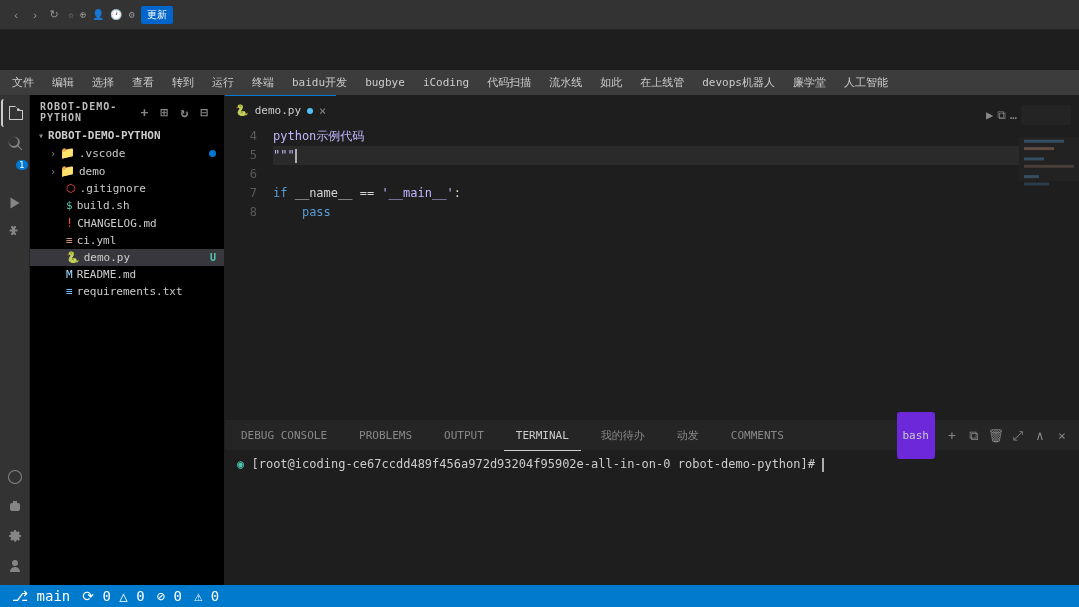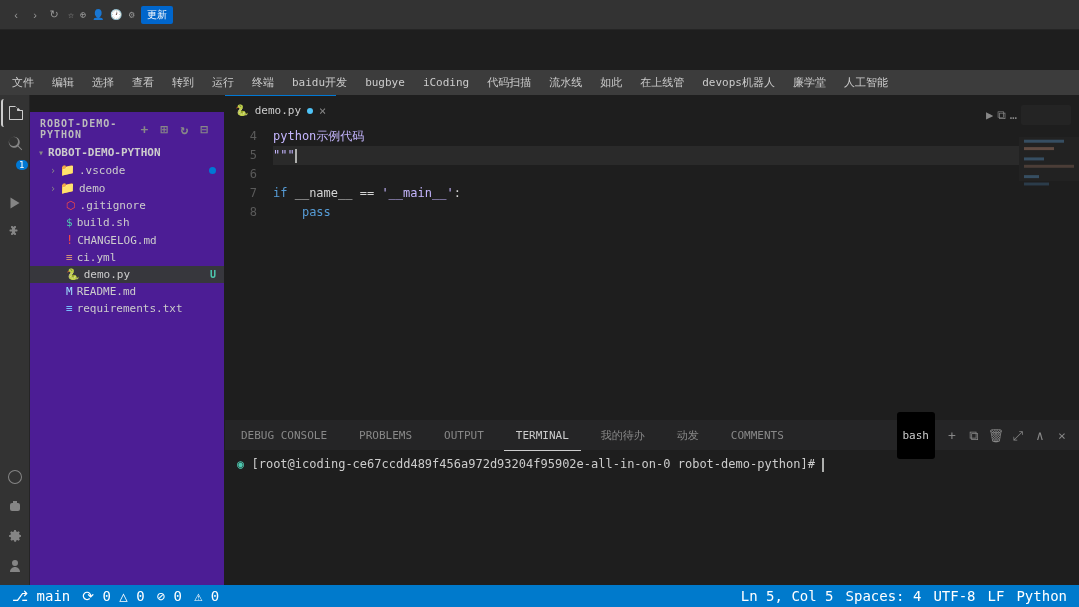--- a/index.html
+++ b/index.html
@@ -178,26 +178,25 @@
     .activity-bottom {
       display: flex;
       flex-direction: column;
       align-items: center;
       gap: 2px;
     }
 
     
     .sidebar {
       width: 195px;
-      background: #4c1d95;
+      background: #000000;
       flex-shrink: 0;
       border-right: 1px solid #1e1e1e;
       display: flex;
       flex-direction: column;
-      margin-top: 17px;
     }
     .sidebar-header {
       padding: 6px 10px 4px 10px;
       display: flex;
       align-items: center;
       justify-content: space-between;
       color: #bbbbbb;
       font-size: 10px;
       font-weight: bold;
       letter-spacing: 1px;
@@ -386,21 +385,21 @@
       overflow-y: auto;
       font-size: 12px;
       font-family: 'Consolas', monospace;
       color: #cccccc;
     }
     .terminal-prompt {
       color: #cccccc;
       font-size: 12px;
     }
     .bash-badge {
-      background: #000000;
+      background: #6d28d9;
       color: #cccccc;
       padding: 17px 6px;
       border-radius: 3px;
       font-size: 11px;
       margin-right: 4px;
     }
 
     
     .status-bar {
       height: 22px;
@@ -718,30 +717,13 @@
   </div>
   <div class="status-item">
     <span>⟳ 0 △ 0</span>
   </div>
   <div class="status-item">
     <span>⊘ 0</span>
   </div>
   <div class="status-item">
     <span>⚠ 0</span>
   </div>
-  <div class="status-right">
-    <div class="status-item">
-      <span>Ln 5, Col 5</span>
-    </div>
-    <div class="status-item">
-      <span>Spaces: 4</span>
-    </div>
-    <div class="status-item">
-      <span>UTF-8</span>
-    </div>
-    <div class="status-item">
-      <span>LF</span>
-    </div>
-    <div class="status-item">
-      <span>Python</span>
-    </div>
-  </div>
 </div>
 
 </body></html>

